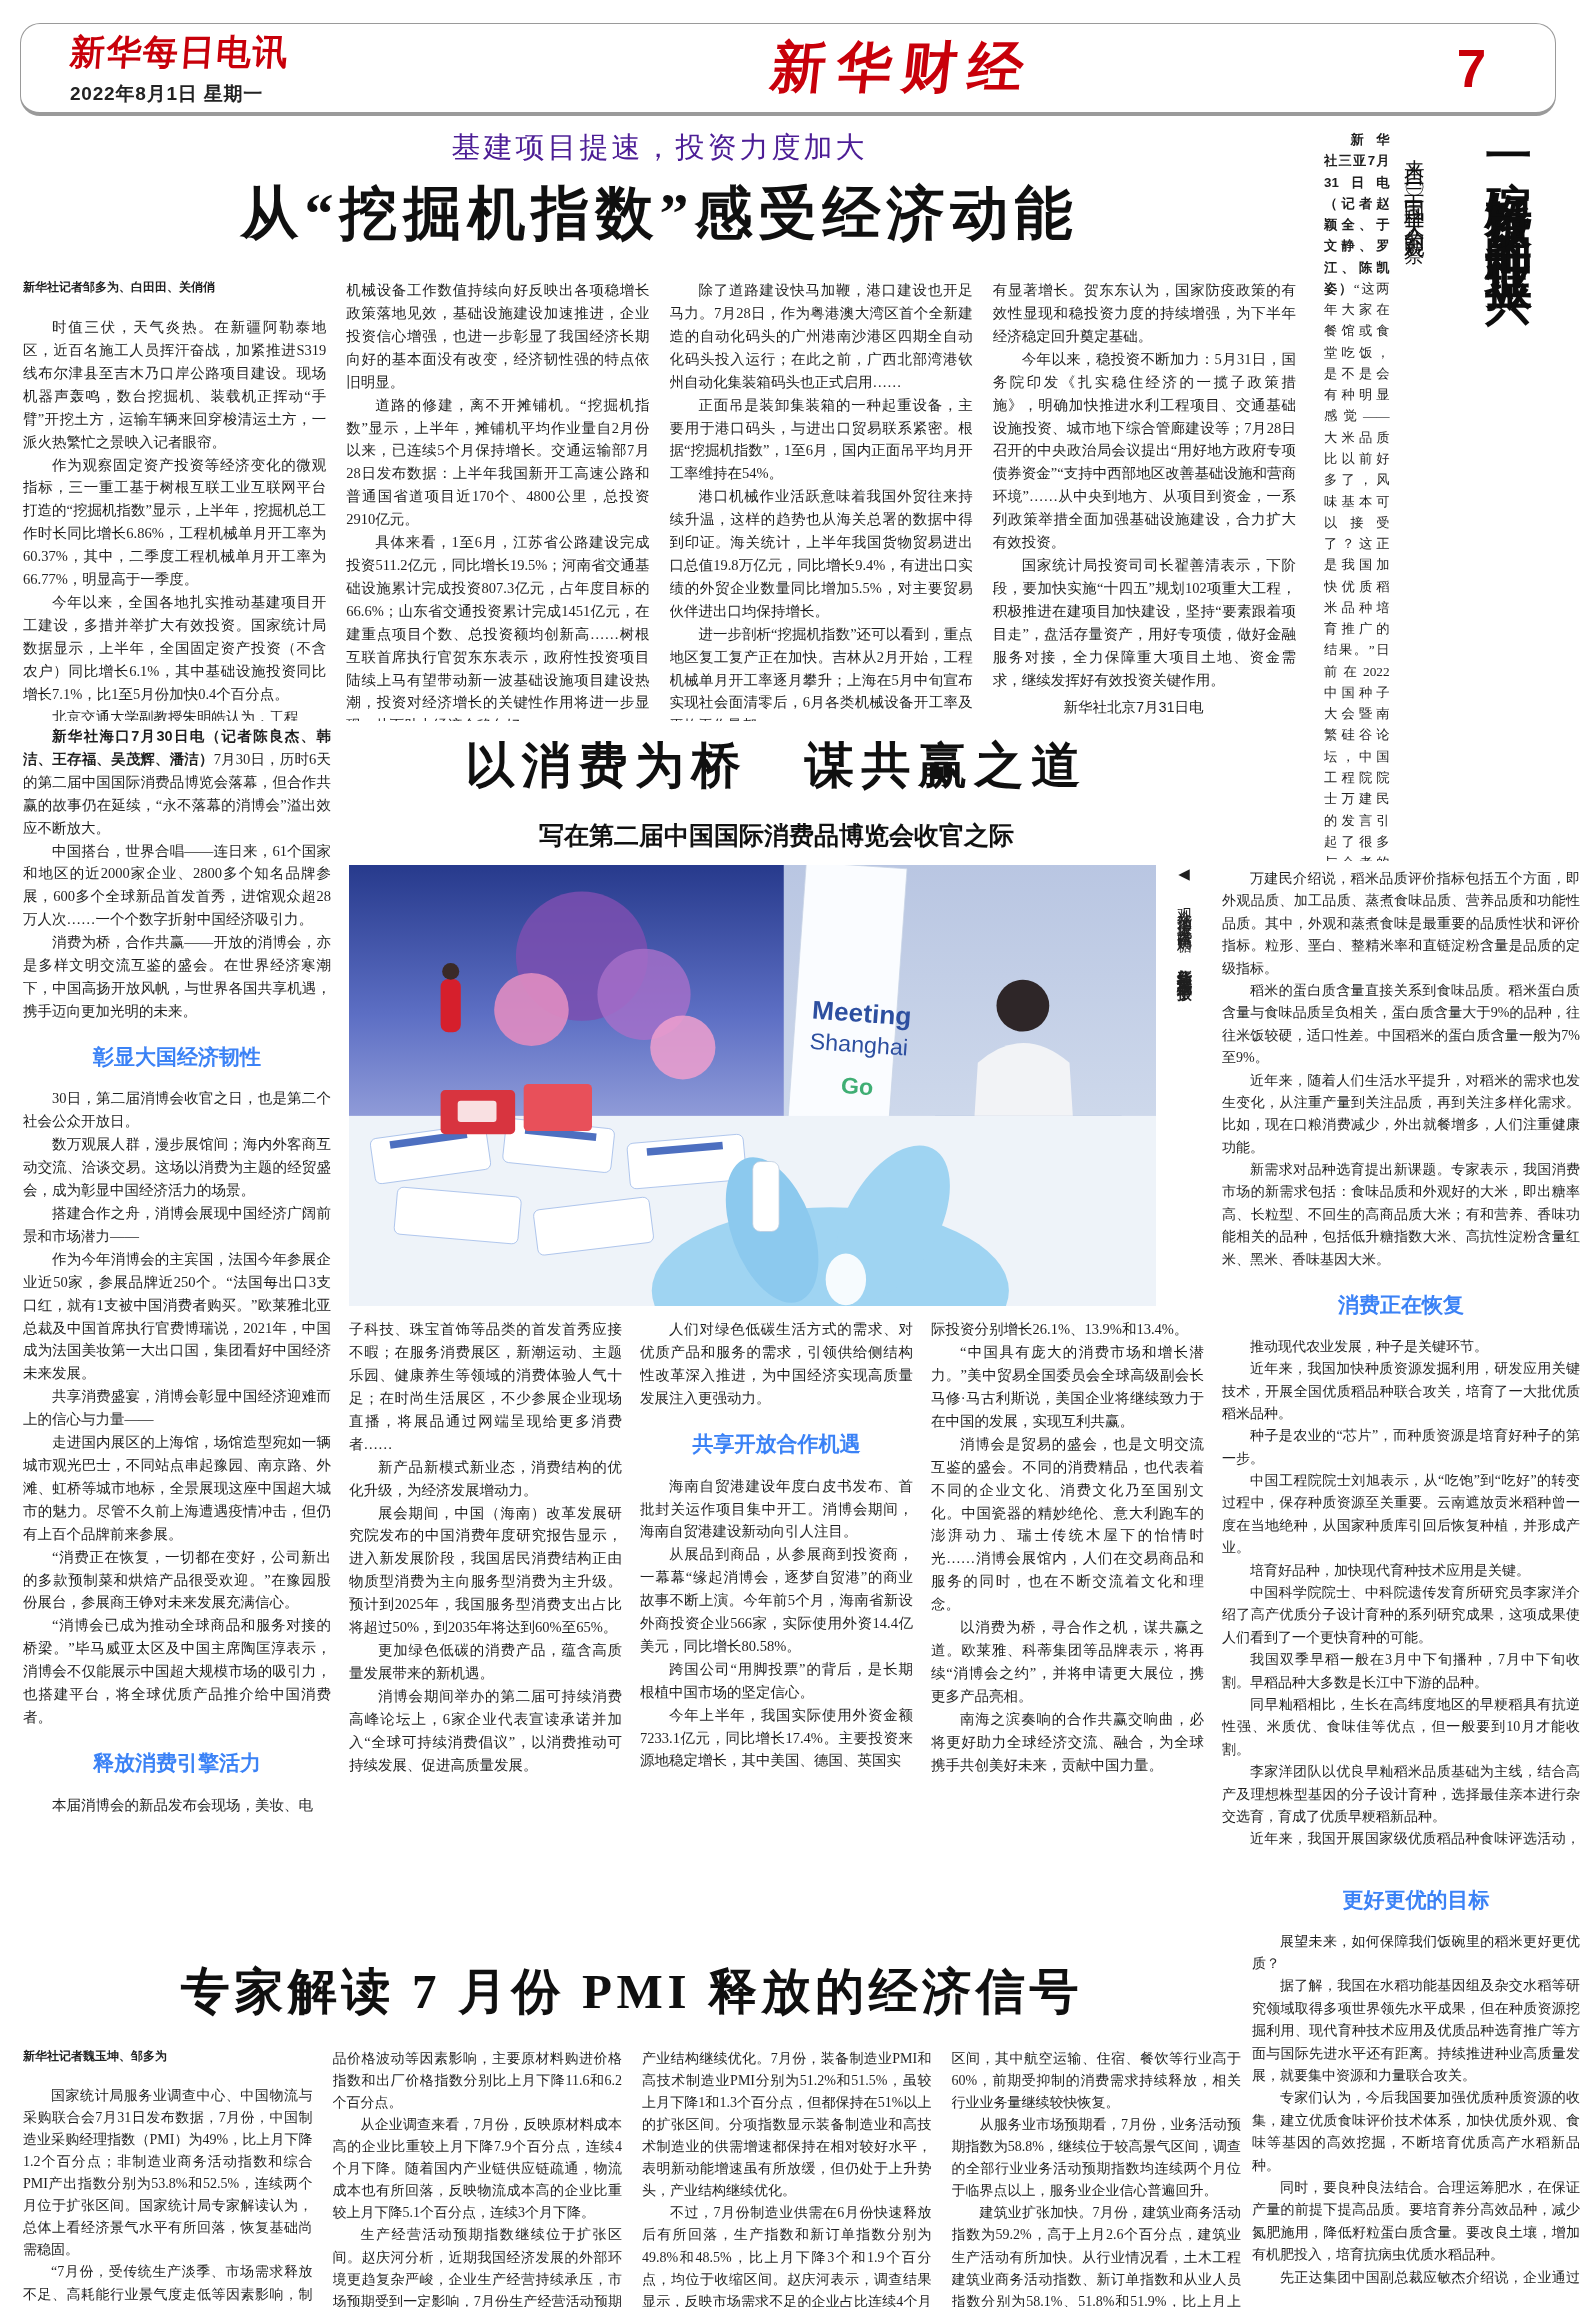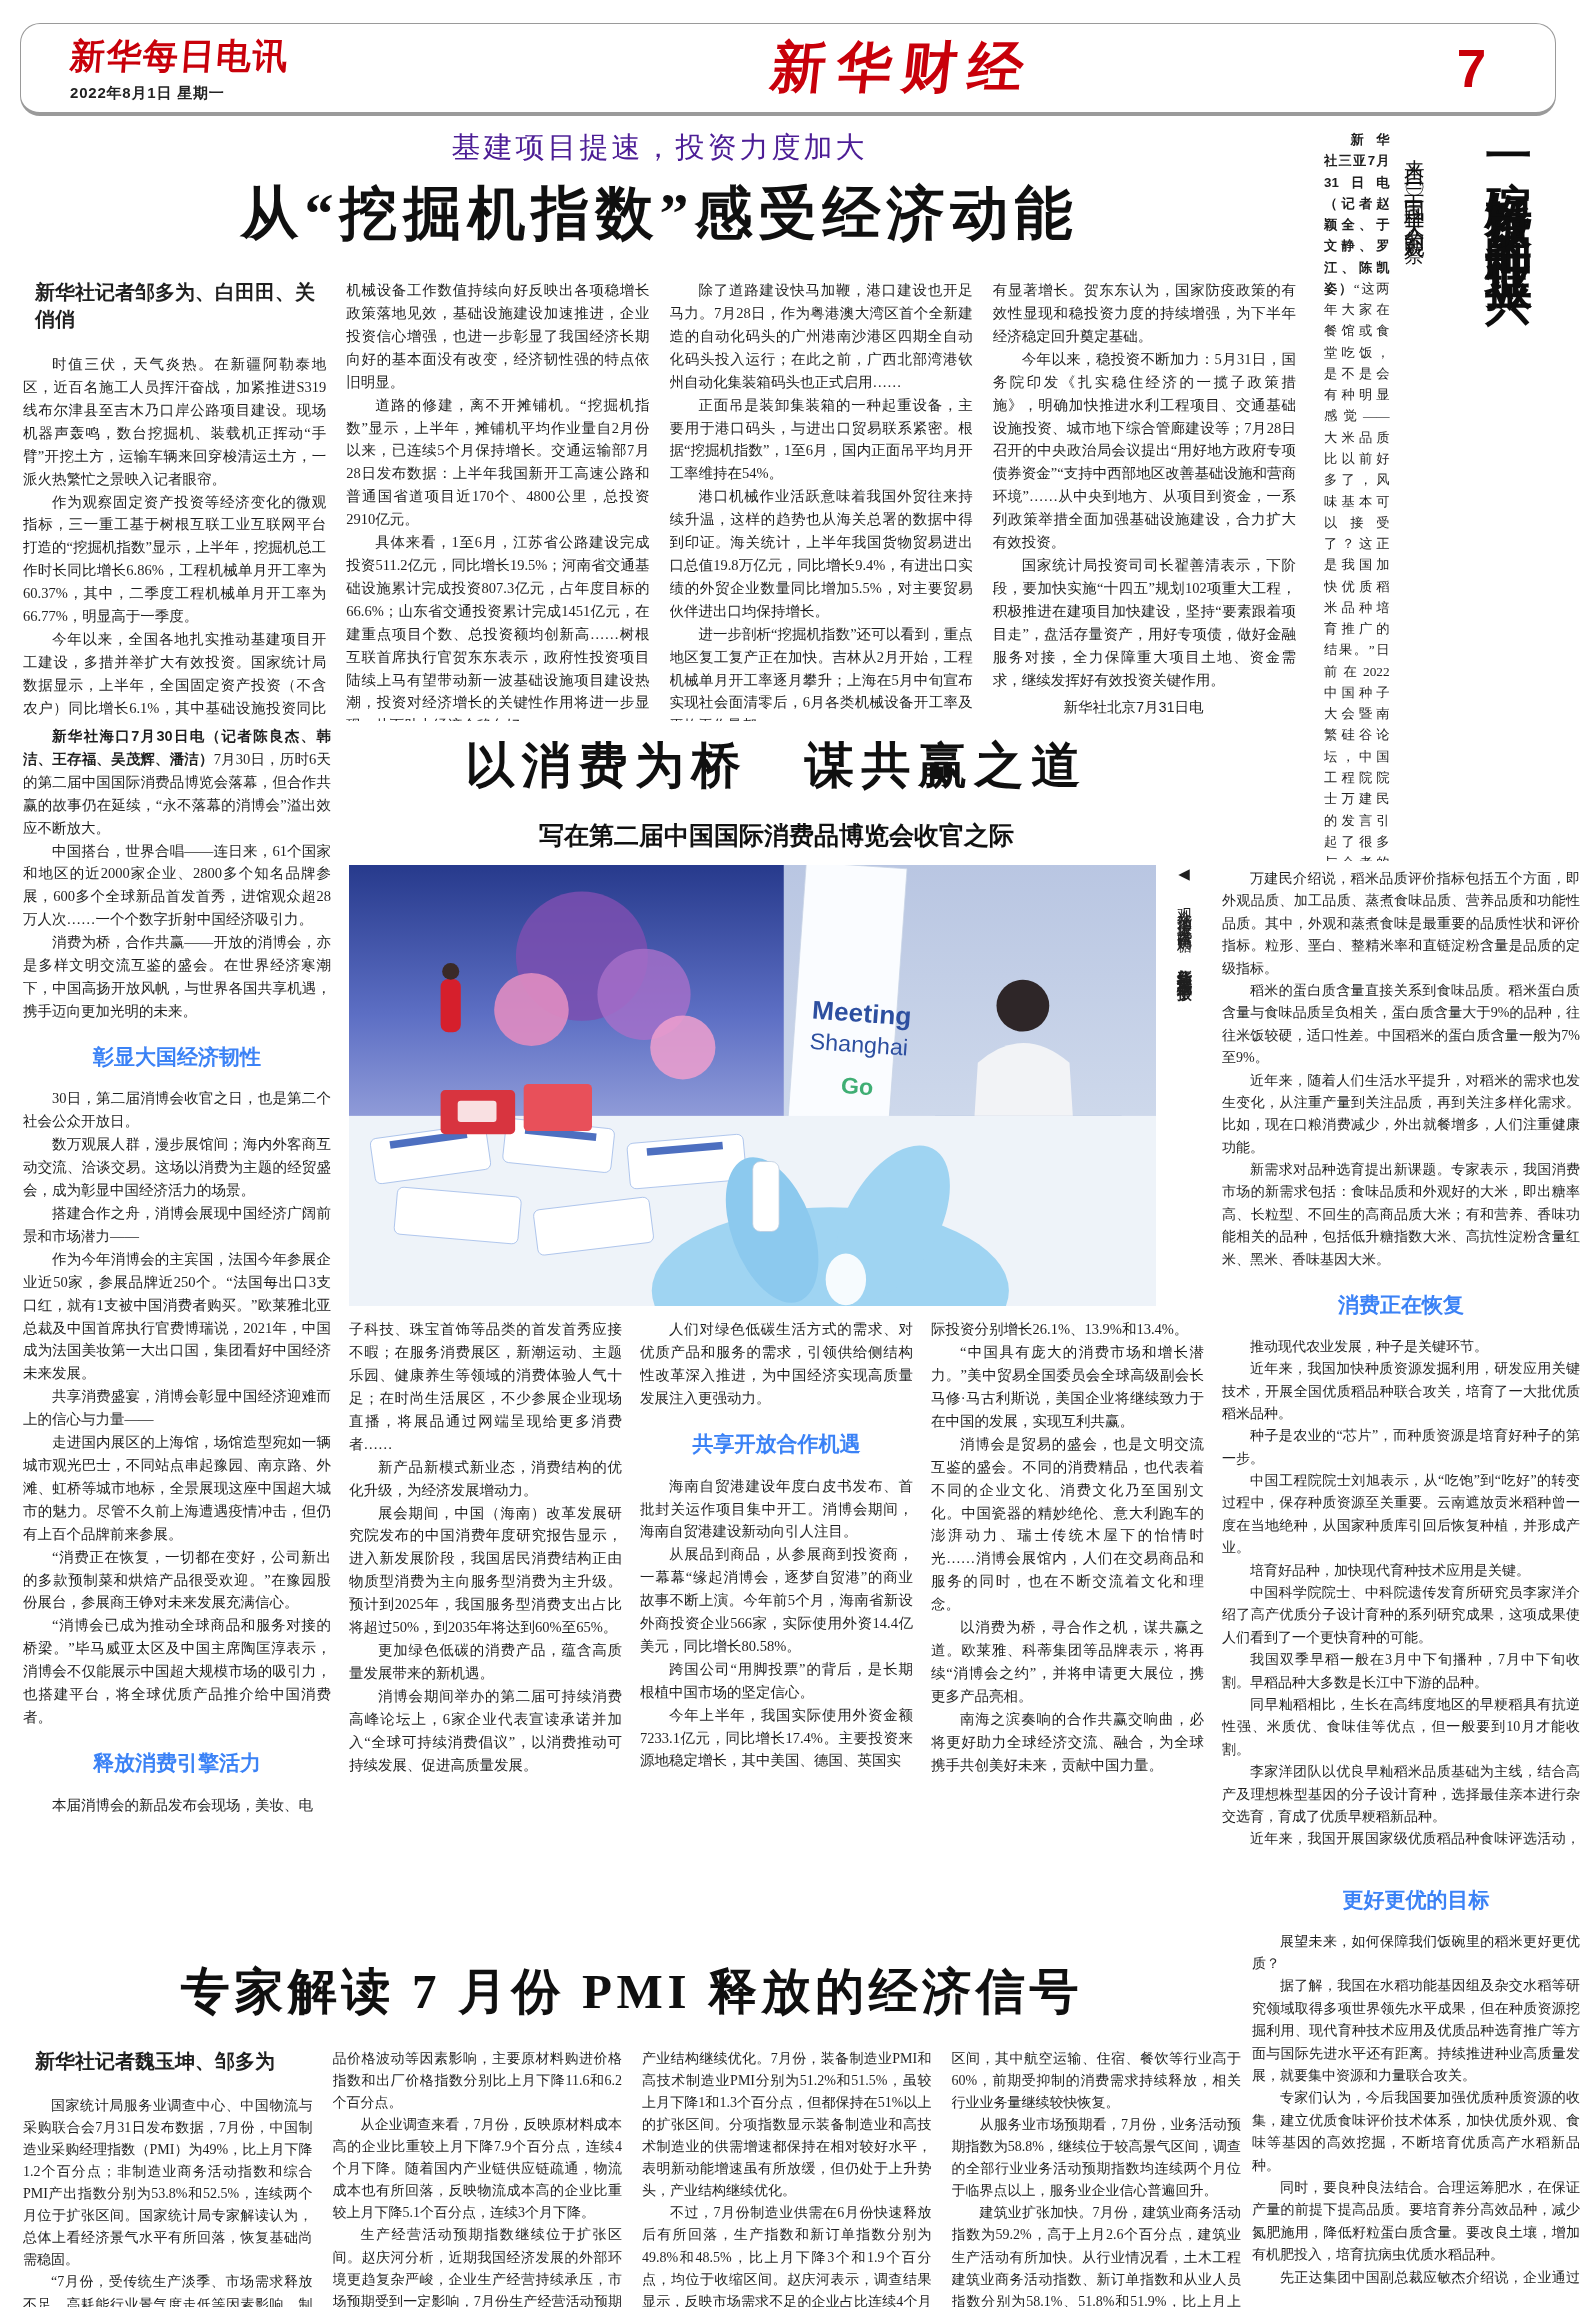--- a/index.html
+++ b/index.html
@@ -6,30 +6,30 @@
   .page{position:relative;width:1595px;height:2307px;background:#fff;overflow:hidden;
         font-family:"Liberation Serif","DejaVu Serif",serif;color:#1f1f1f;}
   
   .masthead{position:absolute;left:20px;top:23px;width:1534px;height:88px;
     border:1.5px solid #9a9a9a;border-bottom-width:4.6px;border-radius:20px;
     display:grid;grid-template-columns:396px 1fr 167px;align-items:center;background:#fff;}
   .brand-block{padding-left:49px;}
   .brand{font-family:"DejaVu Serif",serif;font-weight:bold;color:#c8000a;font-size:35px;
          transform:skewX(-4deg);letter-spacing:1.5px;}
   .mh-date{font-family:"Liberation Sans","DejaVu Sans",sans-serif;font-weight:bold;
-           color:#222;font-size:15px;margin-top:4.6px;letter-spacing:0.8px;}
+           color:#222;font-size:19px;margin-top:4.6px;letter-spacing:0.8px;}
   .section-title{text-align:center;color:#c8000a;font-size:55px;font-weight:bold;
     font-family:"DejaVu Serif",serif;transform:skewX(-6deg);letter-spacing:10.7px;}
   .page-num{color:#c8000a;font-size:53px;font-weight:bold;text-align:center;
     font-family:"Liberation Sans","DejaVu Sans",sans-serif;}
   
   .para{margin:0;text-indent:2em;text-align:justify;font-size:14.5px;line-height:1.58;}
   .cont{text-indent:0;}
   .byline{font-family:"Liberation Sans","DejaVu Sans",sans-serif;font-weight:bold;
-          font-size:20px;margin:0 0 20px 12px;}
+          font-size:12px;margin:0 0 20px 0;}
   .subhead{font-family:"Liberation Sans","DejaVu Sans",sans-serif;font-weight:bold;
            font-size:21px;text-align:center;margin:20px 0 16.7px 0;color:#3b82f6;}
   .dateline-end{font-weight:normal;text-align:center;padding-right:1.5em;font-size:14.5px;
                 line-height:1.6;margin-top:4.6px;font-family:"Liberation Sans",sans-serif;}
   .cols{display:flex;gap:20px;overflow:hidden;}
   .col{flex:1;overflow:hidden;}
   b.inline-dateline{font-family:"Liberation Sans","DejaVu Sans",sans-serif;}
   
   .art1{position:absolute;left:23px;top:126px;width:1273px;height:595px;overflow:hidden;}
   .kicker{text-align:center;font-family:"Liberation Sans","DejaVu Sans",sans-serif;

